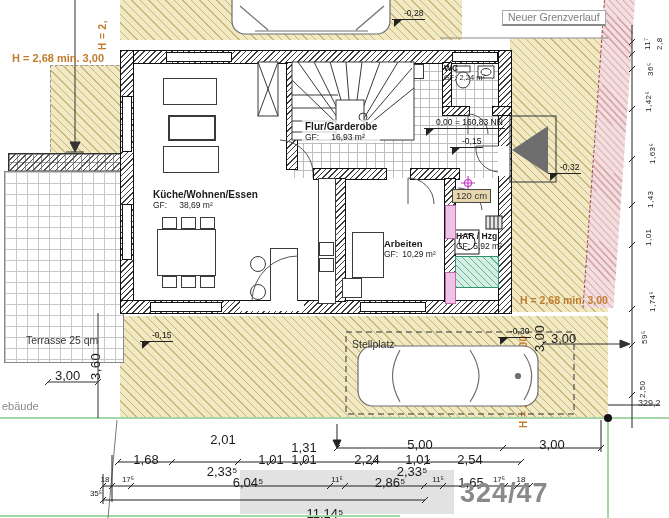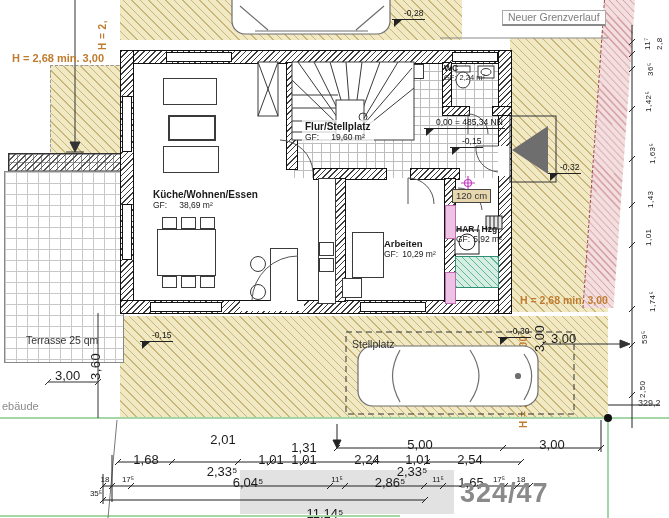--- a/index.html
+++ b/index.html
@@ -250,21 +250,21 @@
   <span class="blabel" style="left:502px;top:10px;">Neuer Grenzverlauf</span>
 
   <span class="t vt orange" style="left:97px;top:0;height:50px;font-size:10px;">H = 2,</span>
   <span class="t orange z6" style="left:12px;top:52px;font-size:11px;">H = 2,68 min. 3,00</span>
   <span class="t orange z6" style="left:520px;top:294px;font-size:10.5px;">H = 2,68 min. 3,00</span>
   <span class="t vt orange" style="left:518px;top:310px;height:118px;font-size:10px;">H = 2,68 min. 3,00</span>
   <span class="t vt" style="left:532px;top:314px;height:38px;">3,00</span>
   <span class="t" style="left:551px;top:331px;">3,00</span>
 
   <span class="lvl z6" style="left:392px;top:8px;">-0,28</span>
-  <span class="lvl z6" style="left:424px;top:117px;">0,00 = 485,34 NN</span>
+  <span class="lvl z6" style="left:424px;top:117px;">0,00 = 160,83 NN</span>
   <span class="lvl z6" style="left:450px;top:136px;">-0,15</span>
   <span class="lvl z6" style="left:548px;top:162px;">-0,32</span>
   <span class="lvl z6" style="left:498px;top:326px;">-0,30</span>
   <span class="lvl z6" style="left:140px;top:330px;">-0,15</span>
   <span class="t gray z6" style="left:638px;top:398px;font-size:9px;color:#333;">329,2</span>
 
   <span class="t z6" style="left:26px;top:334px;font-size:10.5px;color:#333;">Terrasse 25 qm</span>
   <span class="t z6" style="left:352px;top:338px;font-size:10.5px;color:#333;">Stellplatz</span>
   <span class="t" style="left:55px;top:368px;">3,00</span>
   <span class="t vt" style="left:88px;top:348px;height:32px;">3,60</span>
@@ -272,42 +272,42 @@
   <span class="t gray z6" style="left:460px;top:478px;font-size:27px;font-weight:bold;letter-spacing:1px;">324/47</span>
 
   <div class="room" style="left:150px;top:188px;">
     <div class="rn">Küche/Wohnen/Essen</div>
     <div class="ra">
         <span>GF:</span>
         <span>38,69 m²</span>
       </div>
   </div>
   <div class="room" style="left:302px;top:120px;background:rgba(255,255,255,.75);">
-    <div class="rn">Flur/Stellplatz</div>
+    <div class="rn">Flur/Garderobe</div>
     <div class="ra">
         <span>GF:</span>
-        <span>19,60 m²</span>
+        <span>16,93 m²</span>
       </div>
   </div>
   <div class="room" style="left:444px;top:63px;background:none;padding:0;">
     <div class="rn" style="font-size:8.5px;">WC</div>
     <div class="ra" style="font-size:7.5px;gap:3px;">
         <span>GF:</span>
         <span>2,24 m²</span>
       </div>
   </div>
   <div class="room" style="left:384px;top:238px;background:none;padding:0;">
     <div class="rn" style="font-size:9.5px;">Arbeiten</div>
     <div class="ra" style="gap:4px;">
         <span>GF:</span>
         <span>10,29 m²</span>
       </div>
   </div>
   <div class="room" style="left:456px;top:224px;background:none;padding:0;">
-    <div class="rn" style="font-size:8.5px;">HAR / Hzg</div>
+    <div class="rn" style="font-size:8.5px;margin-top:7px;">HAR / Hzg</div>
     <div class="ra" style="gap:3px;">
         <span>GF:</span>
         <span>5,92 m²</span>
       </div>
   </div>
 
   <span class="note-box" style="left:452px;top:189px;">120 cm</span>
 
   <span class="t dc" style="left:420px;top:437px;">5,00</span>
   <span class="t dc" style="left:552px;top:437px;">3,00</span>

